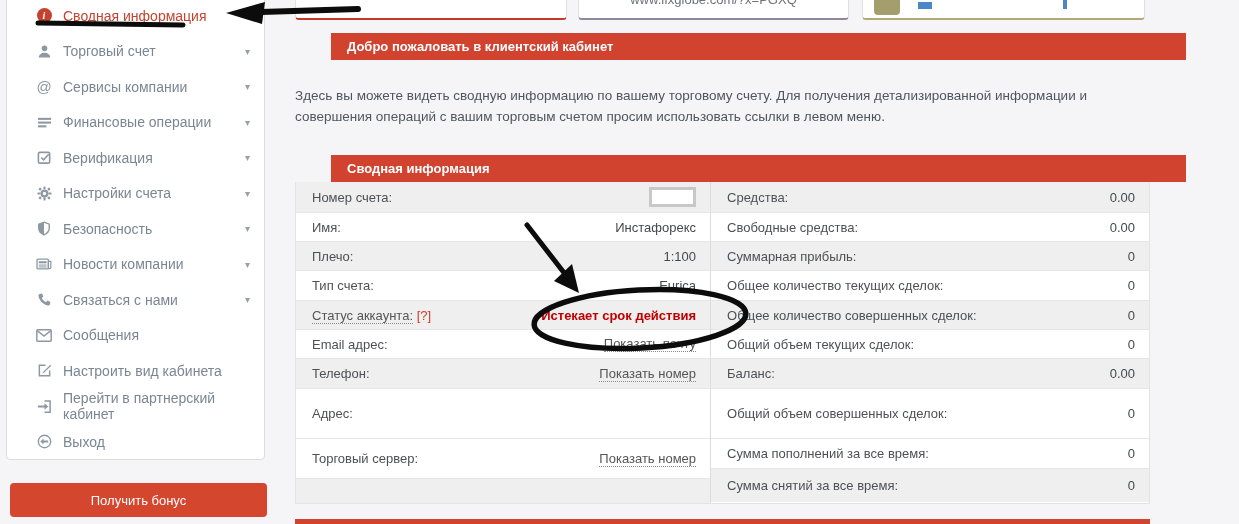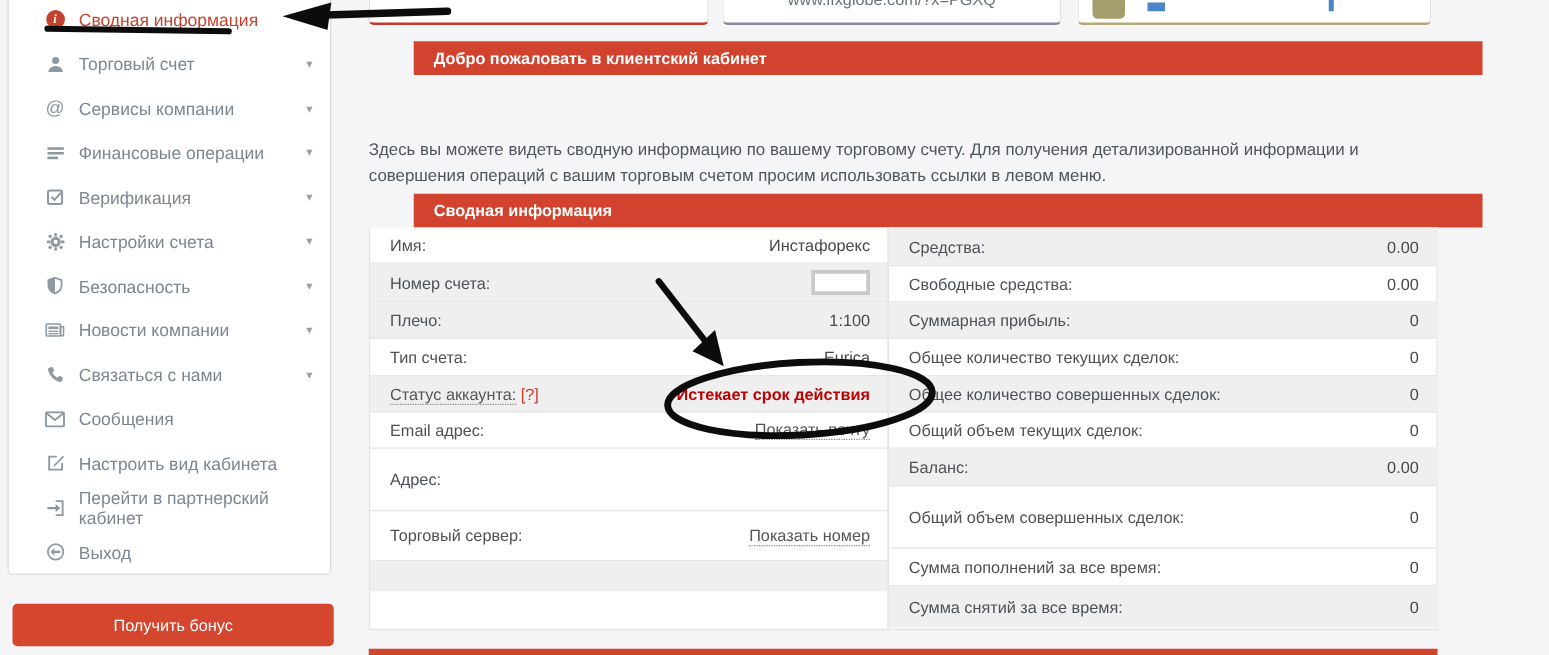--- a/index.html
+++ b/index.html
@@ -53,21 +53,21 @@
   
   .red-bar {
     position:absolute; left:295px; width:855px; height:27px;
     background:#d2432f; color:#fff; font-size:13px; font-weight:bold;
     line-height:27px; padding-left:16px;margin-left:36px;
   }
   .welcome-bar { top:33px; }
   .summary-bar { top:155px; }
   .intro {
     position:absolute; left:295px; top:85px; width:862px;
-    font-size:13.5px; line-height:21px; color:#4e565e;margin-top:24px;
+    font-size:13.5px; line-height:21px; color:#4e565e;
   }
   .table-wrap {
     position:absolute; left:295px; top:182px; width:855px; height:322px;
     background:#fff; border:1px solid #e3e3e3; border-top:none; display:flex;
   }
   .col { display:flex; flex-direction:column; }
   .col-left { width:415px; }
   .col-right { width:440px; border-left:1px solid #dcdcdc; }
   .row {
     display:flex; align-items:center; justify-content:space-between;
@@ -243,43 +243,47 @@
 
 <div class="red-bar welcome-bar">Добро пожаловать в клиентский кабинет</div>
 
 <p class="intro">Здесь вы можете видеть сводную информацию по вашему торговому счету. Для получения детализированной информации и совершения операций с вашим торговым счетом просим использовать ссылки в левом меню.</p>
 
 <div class="red-bar summary-bar">Сводная информация</div>
 
 <div class="table-wrap">
 
   <div class="col col-left">
+    <div class="row gray h31">
+      <span class="lbl">Номер счета:</span>
+      <span class="redacted"></span>
+    </div>
     <div class="row h29">
       <span class="lbl">Имя:</span>
       <span class="val">Инстафорекс</span>
     </div>
-    <div class="row gray h31">
-      <span class="lbl">Номер счета:</span>
-      <span class="redacted"></span>
-    </div>
     <div class="row gray h29">
       <span class="lbl">Плечо:</span>
       <span class="val">1:100</span>
     </div>
     <div class="row h30">
       <span class="lbl">Тип счета:</span>
       <span class="val">Eurica</span>
     </div>
     <div class="row gray h29">
       <span class="lbl"><a class="dotted">Статус аккаунта:</a> <a class="q-help">[?]</a></span>
       <span class="status-red">Истекает срок действия</span>
     </div>
     <div class="row h29">
       <span class="lbl">Email адрес:</span>
       <a class="dotted">Показать почту</a>
+    </div>
+    <div class="row gray h30">
+      <span class="lbl">Телефон:</span>
+      <a class="dotted">Показать номер</a>
     </div>
     <div class="row h50">
       <span class="lbl">Адрес:</span>
       <span class="val"></span>
     </div>
     <div class="row h40">
       <span class="lbl">Торговый сервер:</span>
       <a class="dotted">Показать номер</a>
     </div>
     <div class="row gray h24 last"></div>

